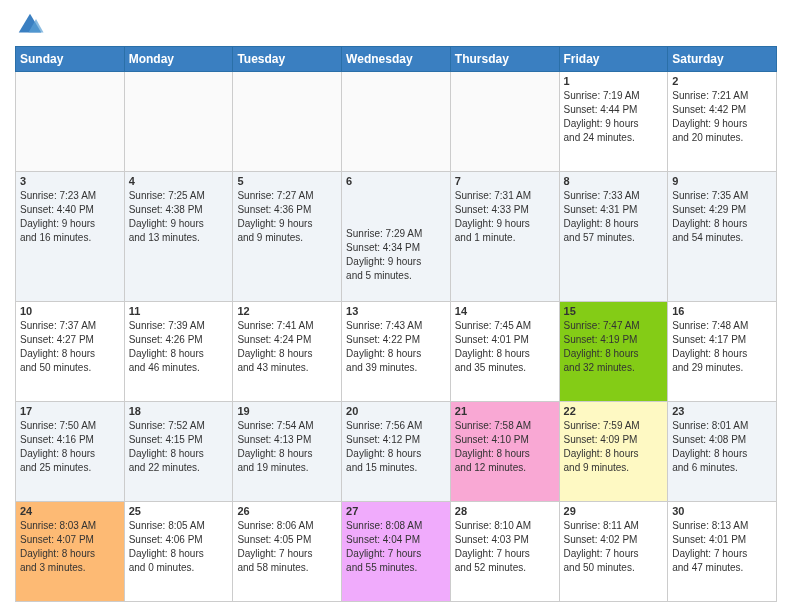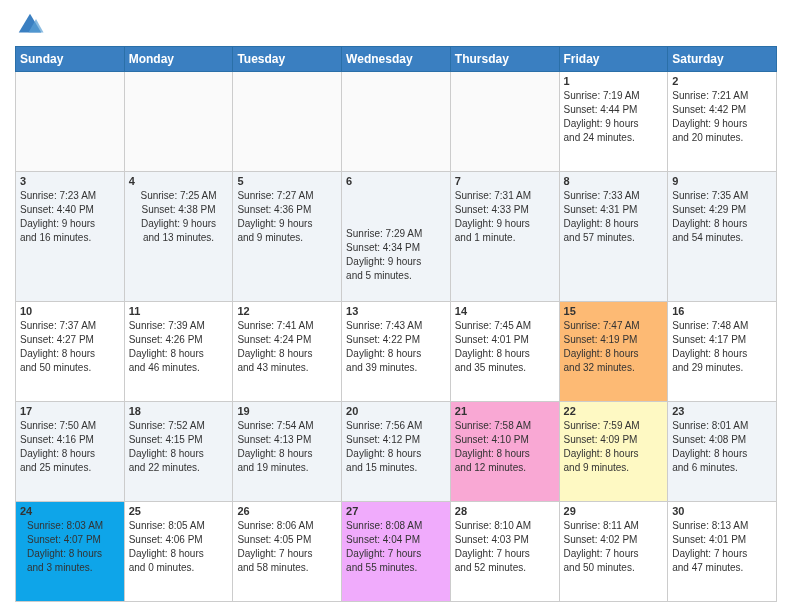--- a/index.html
+++ b/index.html
@@ -165,21 +165,21 @@
         <tr>
           <td style="background: rgb(240, 244, 248);">
             <span class="day-number">3</span>
             <div class="day-info" style="white-space: pre-line;">Sunrise: 7:23 AM
 Sunset: 4:40 PM
 Daylight: 9 hours
 and 16 minutes.</div>
           </td>
           <td style="background: rgb(240, 244, 248);">
             <span class="day-number">4</span>
-            <div class="day-info" style="white-space: pre-line; text-align: center;">Sunrise: 7:25 AM
+            <div class="day-info" style="white-space: pre-line;">Sunrise: 7:25 AM
 Sunset: 4:38 PM
 Daylight: 9 hours
 and 13 minutes.</div>
           </td>
           <td style="background: rgb(240, 244, 248);">
             <span class="day-number">5</span>
             <div class="day-info" style="white-space: pre-line;">Sunrise: 7:27 AM
 Sunset: 4:36 PM
 Daylight: 9 hours
 and 9 minutes.</div>
@@ -242,21 +242,21 @@
 Daylight: 8 hours
 and 39 minutes.</div>
           </td>
           <td style="background: rgb(255, 255, 255);">
             <span class="day-number">14</span>
             <div class="day-info" style="white-space: pre-line;">Sunrise: 7:45 AM
 Sunset: 4:01 PM
 Daylight: 8 hours
 and 35 minutes.</div>
           </td>
-          <td style="background: #fdba74;">
+          <td style="background: #84cc16;">
             <span class="day-number">15</span>
             <div class="day-info" style="white-space: pre-line;">Sunrise: 7:47 AM
 Sunset: 4:19 PM
 Daylight: 8 hours
 and 32 minutes.</div>
           </td>
           <td style="background: rgb(255, 255, 255);">
             <span class="day-number">16</span>
             <div class="day-info" style="white-space: pre-line;">Sunrise: 7:48 AM
 Sunset: 4:17 PM
@@ -309,23 +309,23 @@
           </td>
           <td style="background: rgb(240, 244, 248);">
             <span class="day-number">23</span>
             <div class="day-info" style="white-space: pre-line;">Sunrise: 8:01 AM
 Sunset: 4:08 PM
 Daylight: 8 hours
 and 6 minutes.</div>
           </td>
         </tr>
         <tr>
-          <td style="background: #0ea5e9;">
+          <td style="background: #fdba74;">
             <span class="day-number">24</span>
-            <div class="day-info" style="white-space: pre-line; margin-left: 7px;">Sunrise: 8:03 AM
+            <div class="day-info" style="white-space: pre-line;">Sunrise: 8:03 AM
 Sunset: 4:07 PM
 Daylight: 8 hours
 and 3 minutes.</div>
           </td>
           <td style="background: rgb(255, 255, 255);">
             <span class="day-number">25</span>
             <div class="day-info" style="white-space: pre-line;">Sunrise: 8:05 AM
 Sunset: 4:06 PM
 Daylight: 8 hours
 and 0 minutes.</div>

